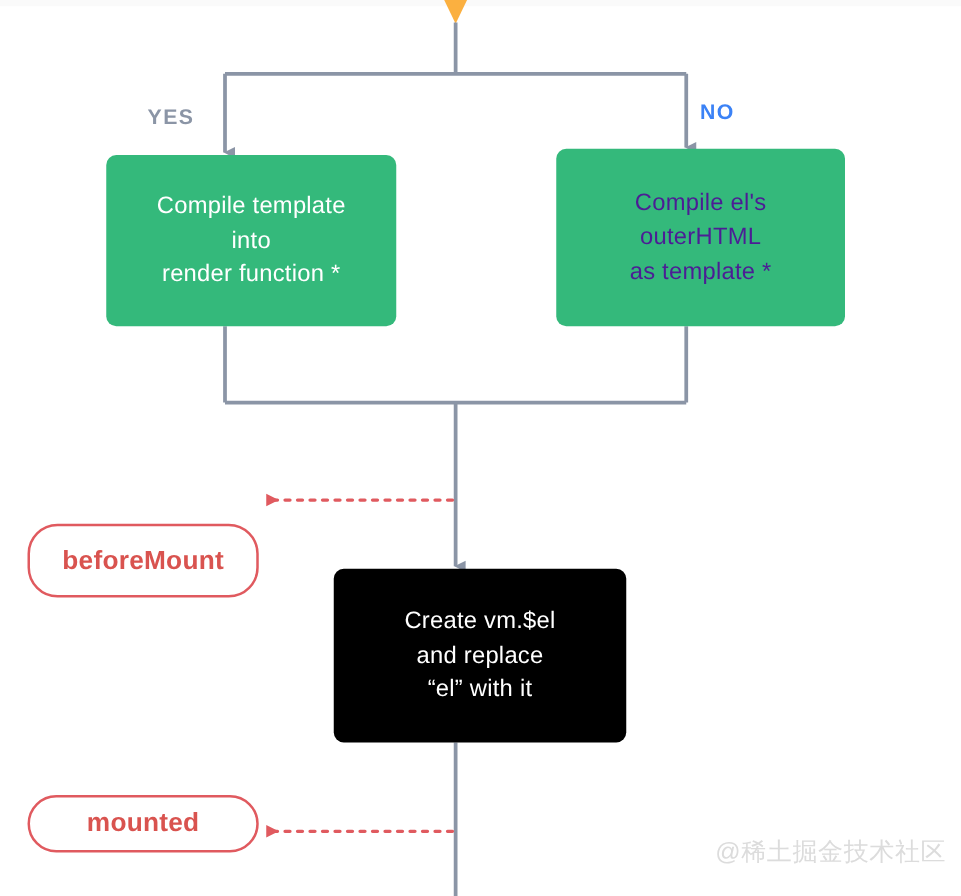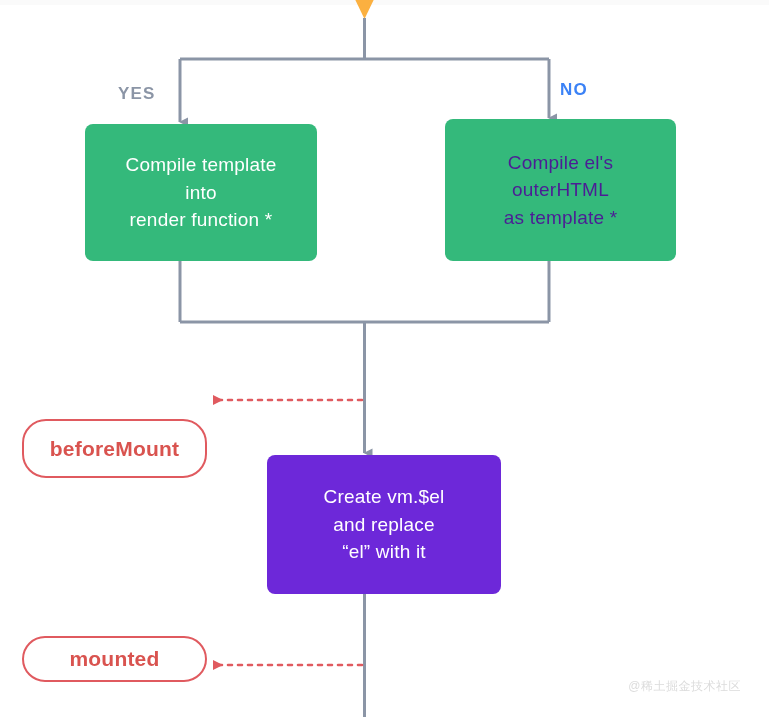--- a/index.html
+++ b/index.html
@@ -73,23 +73,23 @@
     font-size: 17px;
     font-weight: bold;
     letter-spacing: 1.2px;
   }
   #label-yes { left: 118px; top: 84px; }
   #label-no  { left: 560px; top: 80px; }
 
   
   #watermark {
     position: absolute;
-    right: 28px;
+    right: 12px;
     bottom: 22px;
-    font-size: 12px;
+    font-size: 20px;
     letter-spacing: 0.5px;
     user-select: none;
   }
 </style>
 </head>
 <body style="background: rgb(255, 255, 255);">
 
 <div id="canvas" style="background: rgb(255, 255, 255);">
 
   <div class="top-strip"></div>
@@ -134,21 +134,21 @@
   <div class="branch-label" id="label-no" style="color: #3b82f6;">NO</div>
 
   <div class="proc" id="proc-compile-template" style="background: rgb(52, 185, 123); color: rgb(255, 255, 255);">Compile template
 into
 render function *</div>
 
   <div class="proc" id="proc-compile-outerhtml" style="background: rgb(52, 185, 123); color: #4c1d95;">Compile el's
 outerHTML
 as template *</div>
 
-  <div class="proc" id="proc-create-el" style="background: #6d28d9; color: rgb(255, 255, 255);">Create vm.$el
+  <div class="proc" id="proc-create-el" style="background: #000000; color: rgb(255, 255, 255);">Create vm.$el
 and replace
 “el” with it</div>
 
   <div class="hook" id="hook-beforemount" style="border: 2.5px solid rgb(224, 90, 95); color: rgb(217, 83, 79); background: rgb(255, 255, 255);">beforeMount</div>
 
   <div class="hook" id="hook-mounted" style="border: 2.5px solid rgb(224, 90, 95); color: rgb(217, 83, 79); background: rgb(255, 255, 255);">mounted</div>
 
   <div id="watermark" style="color: rgb(220, 220, 220);">@稀土掘金技术社区</div>
 
 </div>

